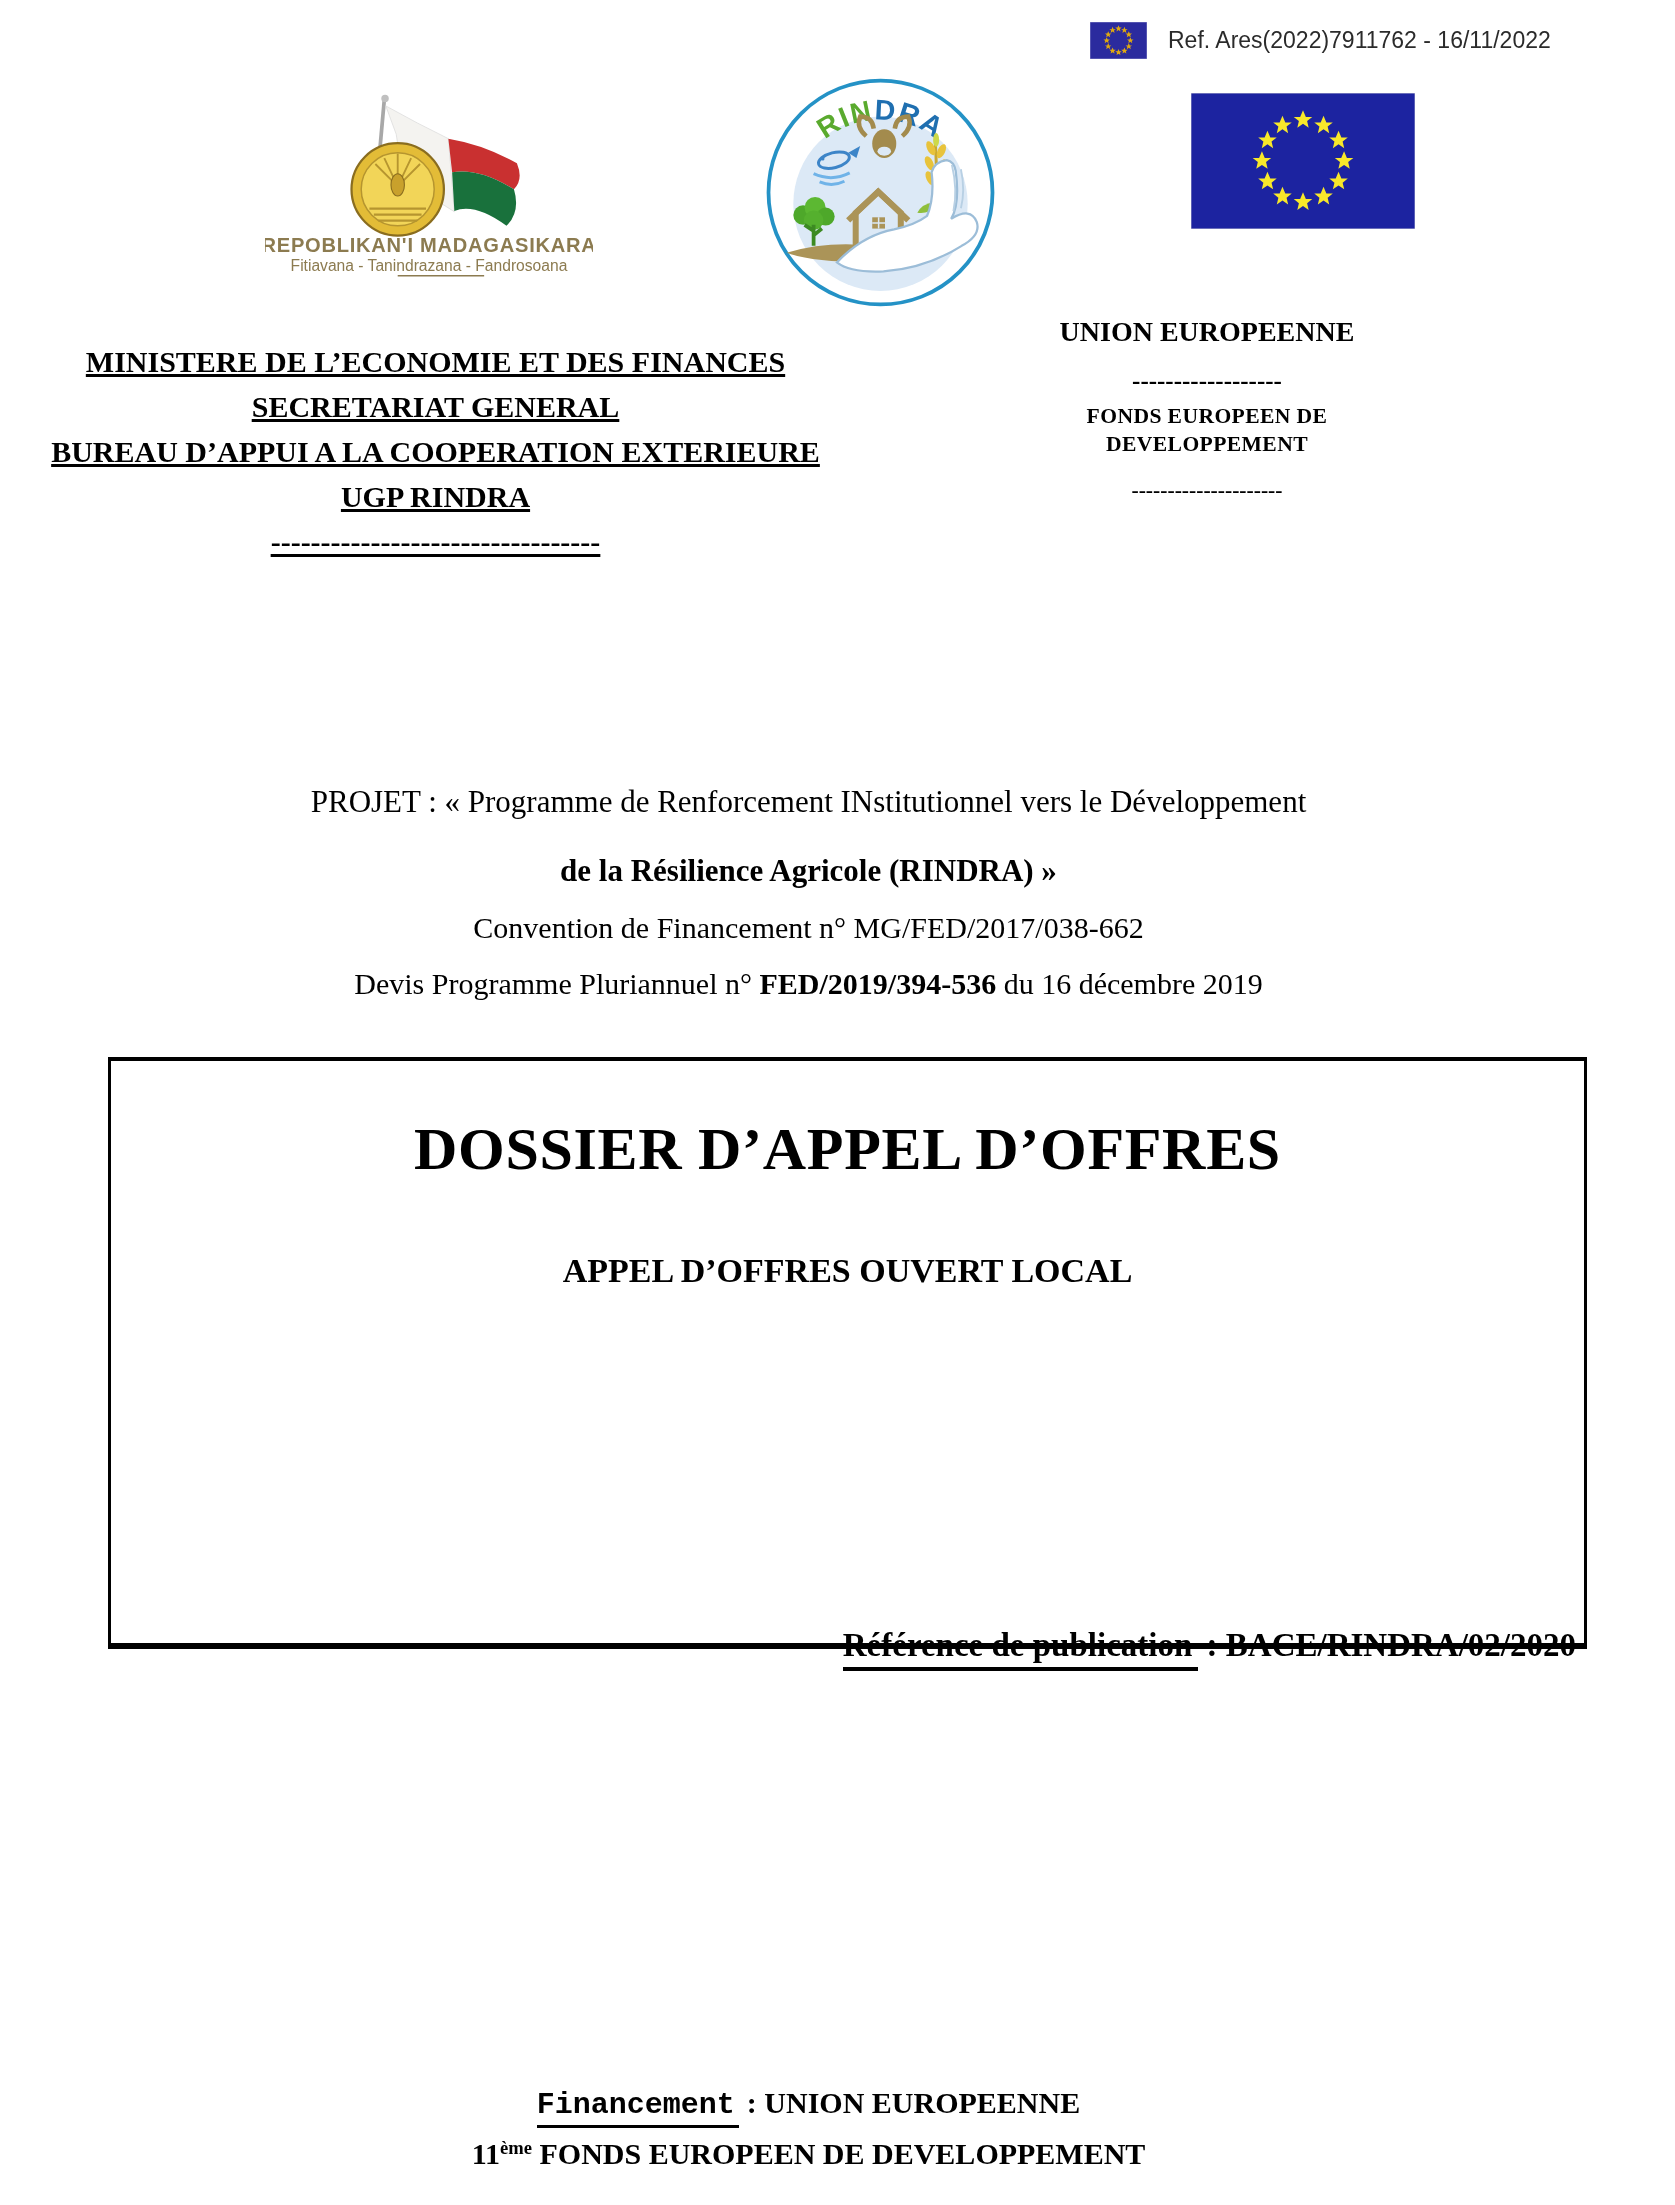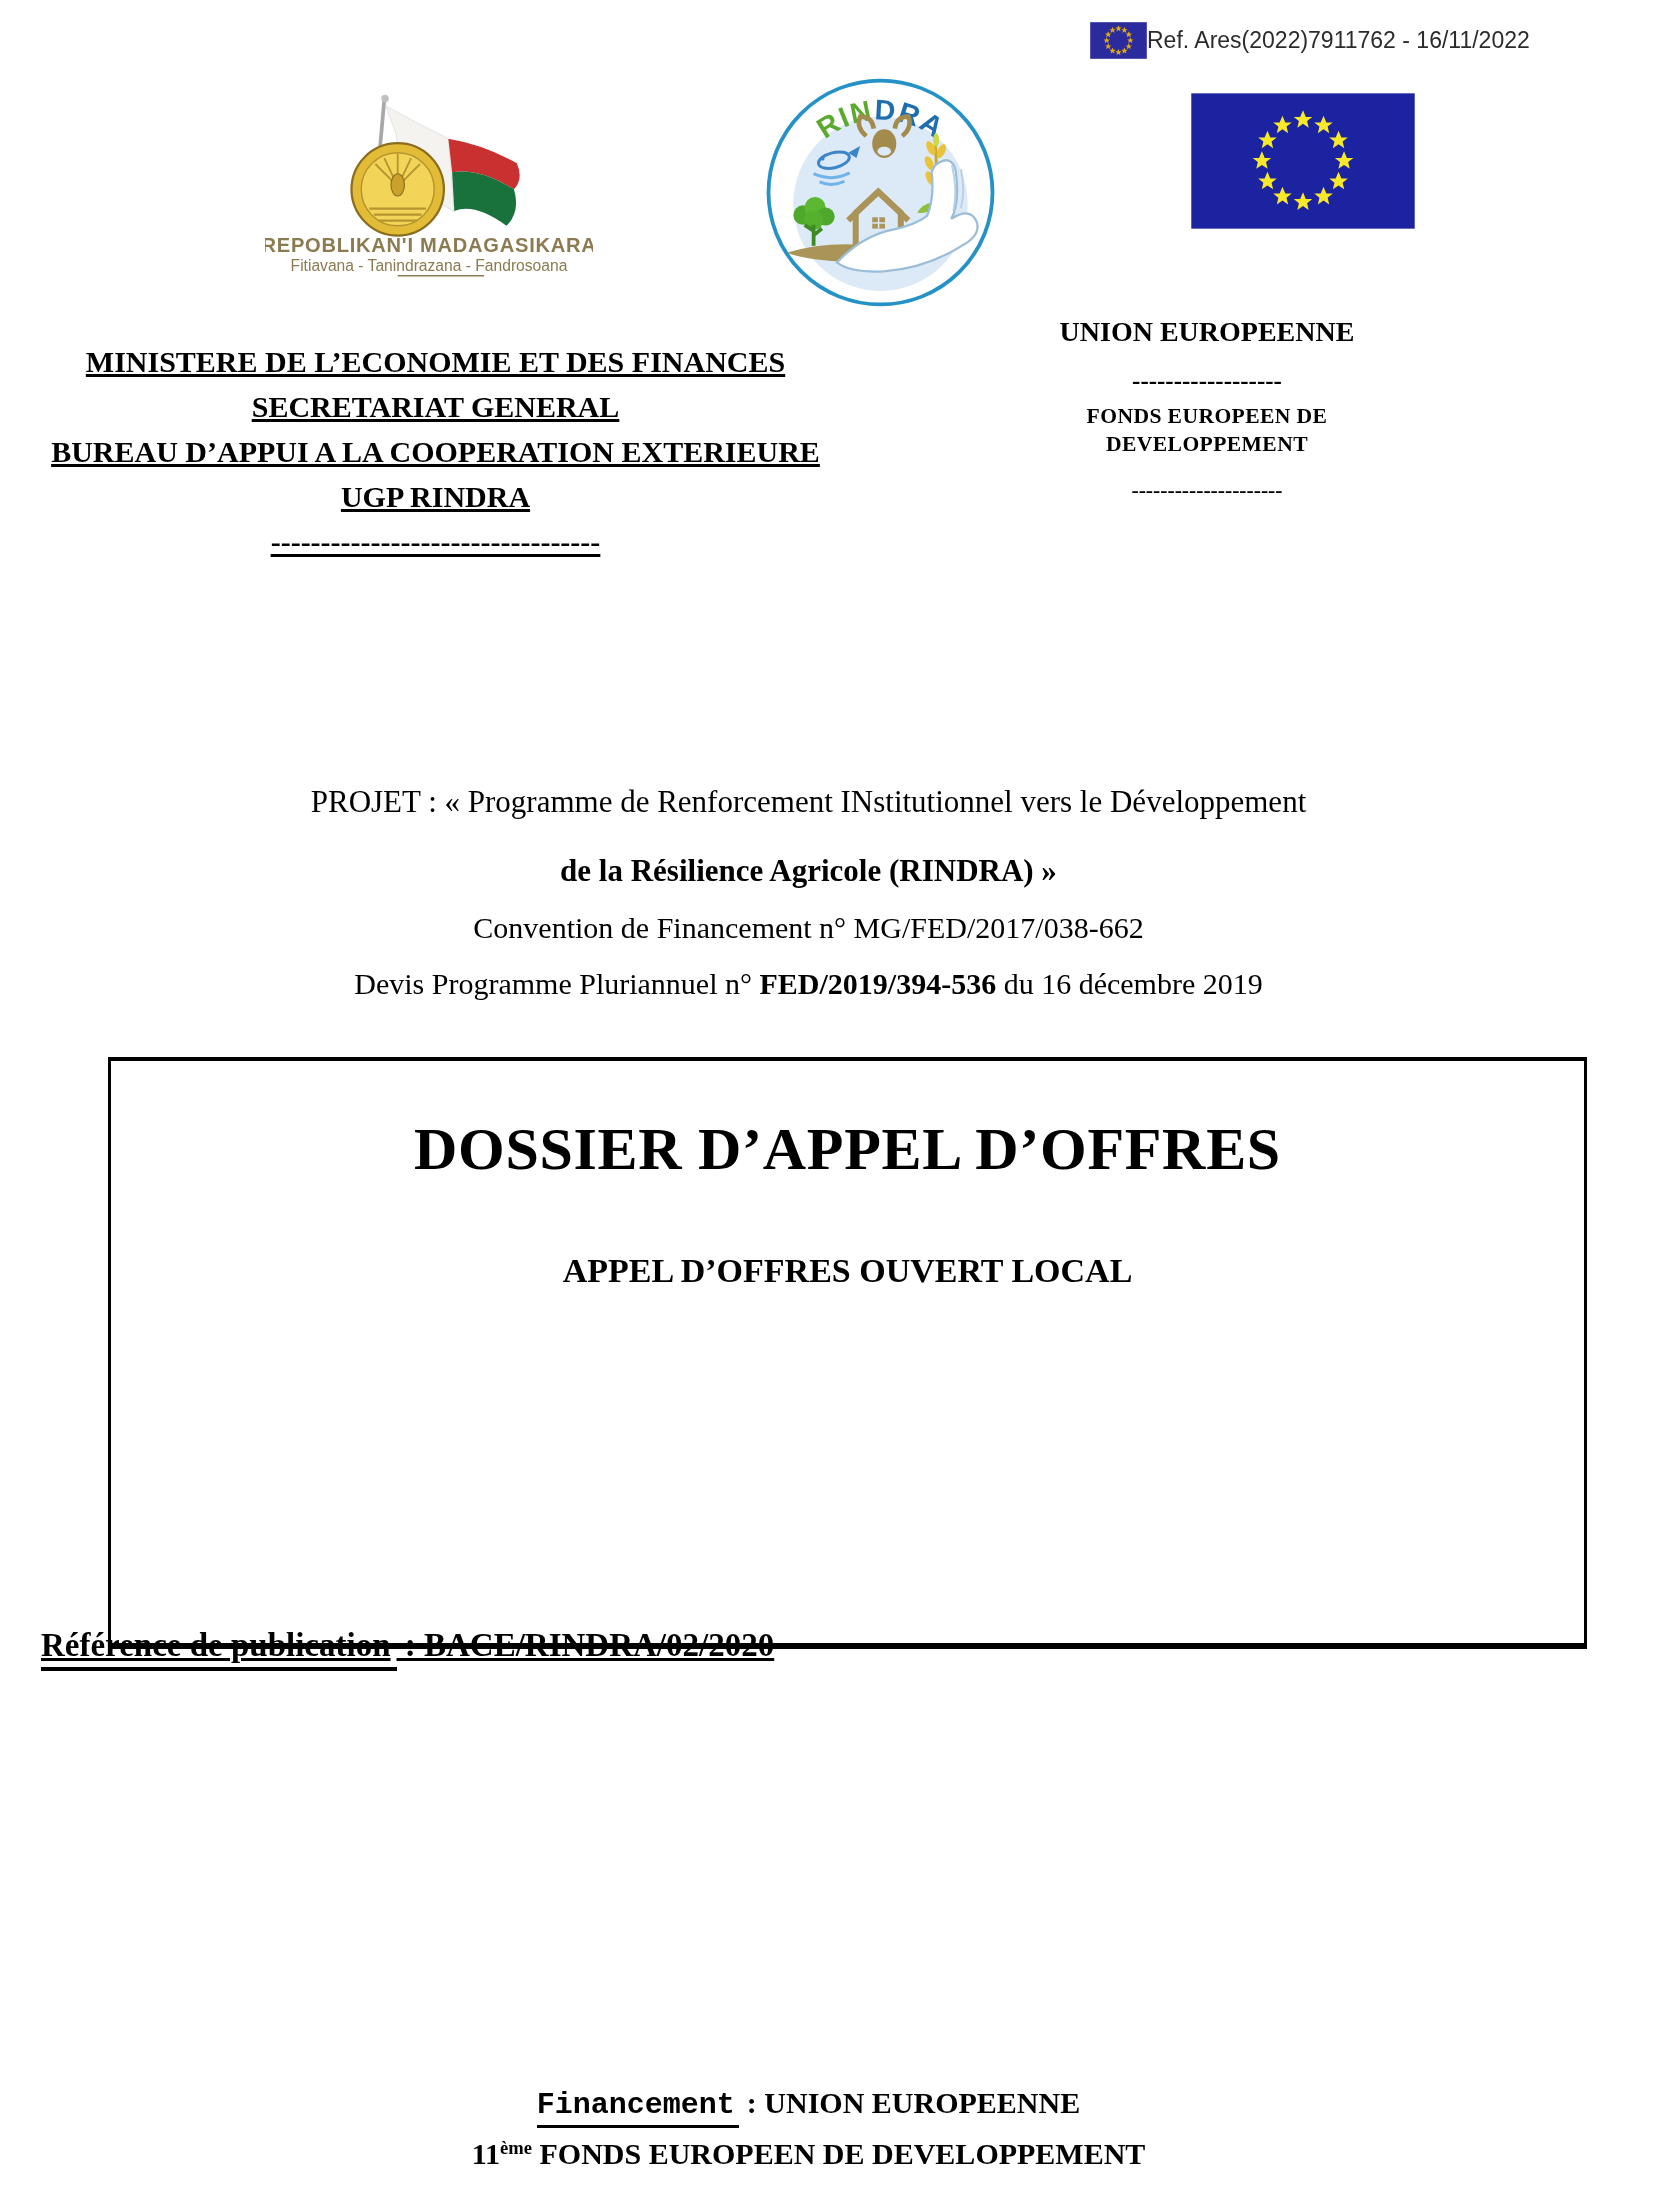--- a/index.html
+++ b/index.html
@@ -11,21 +11,21 @@
     background: #ffffff;
     font-family: "Liberation Serif", "DejaVu Serif", serif;
     color: #000;
     overflow: hidden;
   }
 
   
   .stamp {
     position: absolute;
     left: 1090px; top: 22.4px;
-    display: flex; align-items: center; gap: 0;
+    display: flex; align-items: center; gap: 21px;
   }
   .stamp-flag { width: 57px; height: 37px; display: block; }
   .stamp-text {
     font-family: "Liberation Sans", "DejaVu Sans", sans-serif;
     font-size: 23px;
     color: #2b2b2b;
     white-space: nowrap;
   }
 
   
@@ -87,22 +87,22 @@
   .box-proc {
     margin-top: 61px;
     text-align: center;
     font-weight: bold;
     font-size: 34px; line-height: 45px;
   }
 
   
   .reference {
     position: absolute; left: 41px; top: 1626px; width: 1535px;
-    text-align: left;
-    font-weight: bold; font-size: 33px; line-height: 39px; text-decoration: underline;
+    text-align: right;
+    font-weight: bold; font-size: 33px; line-height: 39px;
   }
   .reference .ref-label {
     border-bottom: 4.5px solid #000;
     padding-bottom: 3.7px;
     padding-right: 6px;
   }
 
   
   .financing {
     position: absolute; left: 41px; top: 2085px; width: 1535px;

